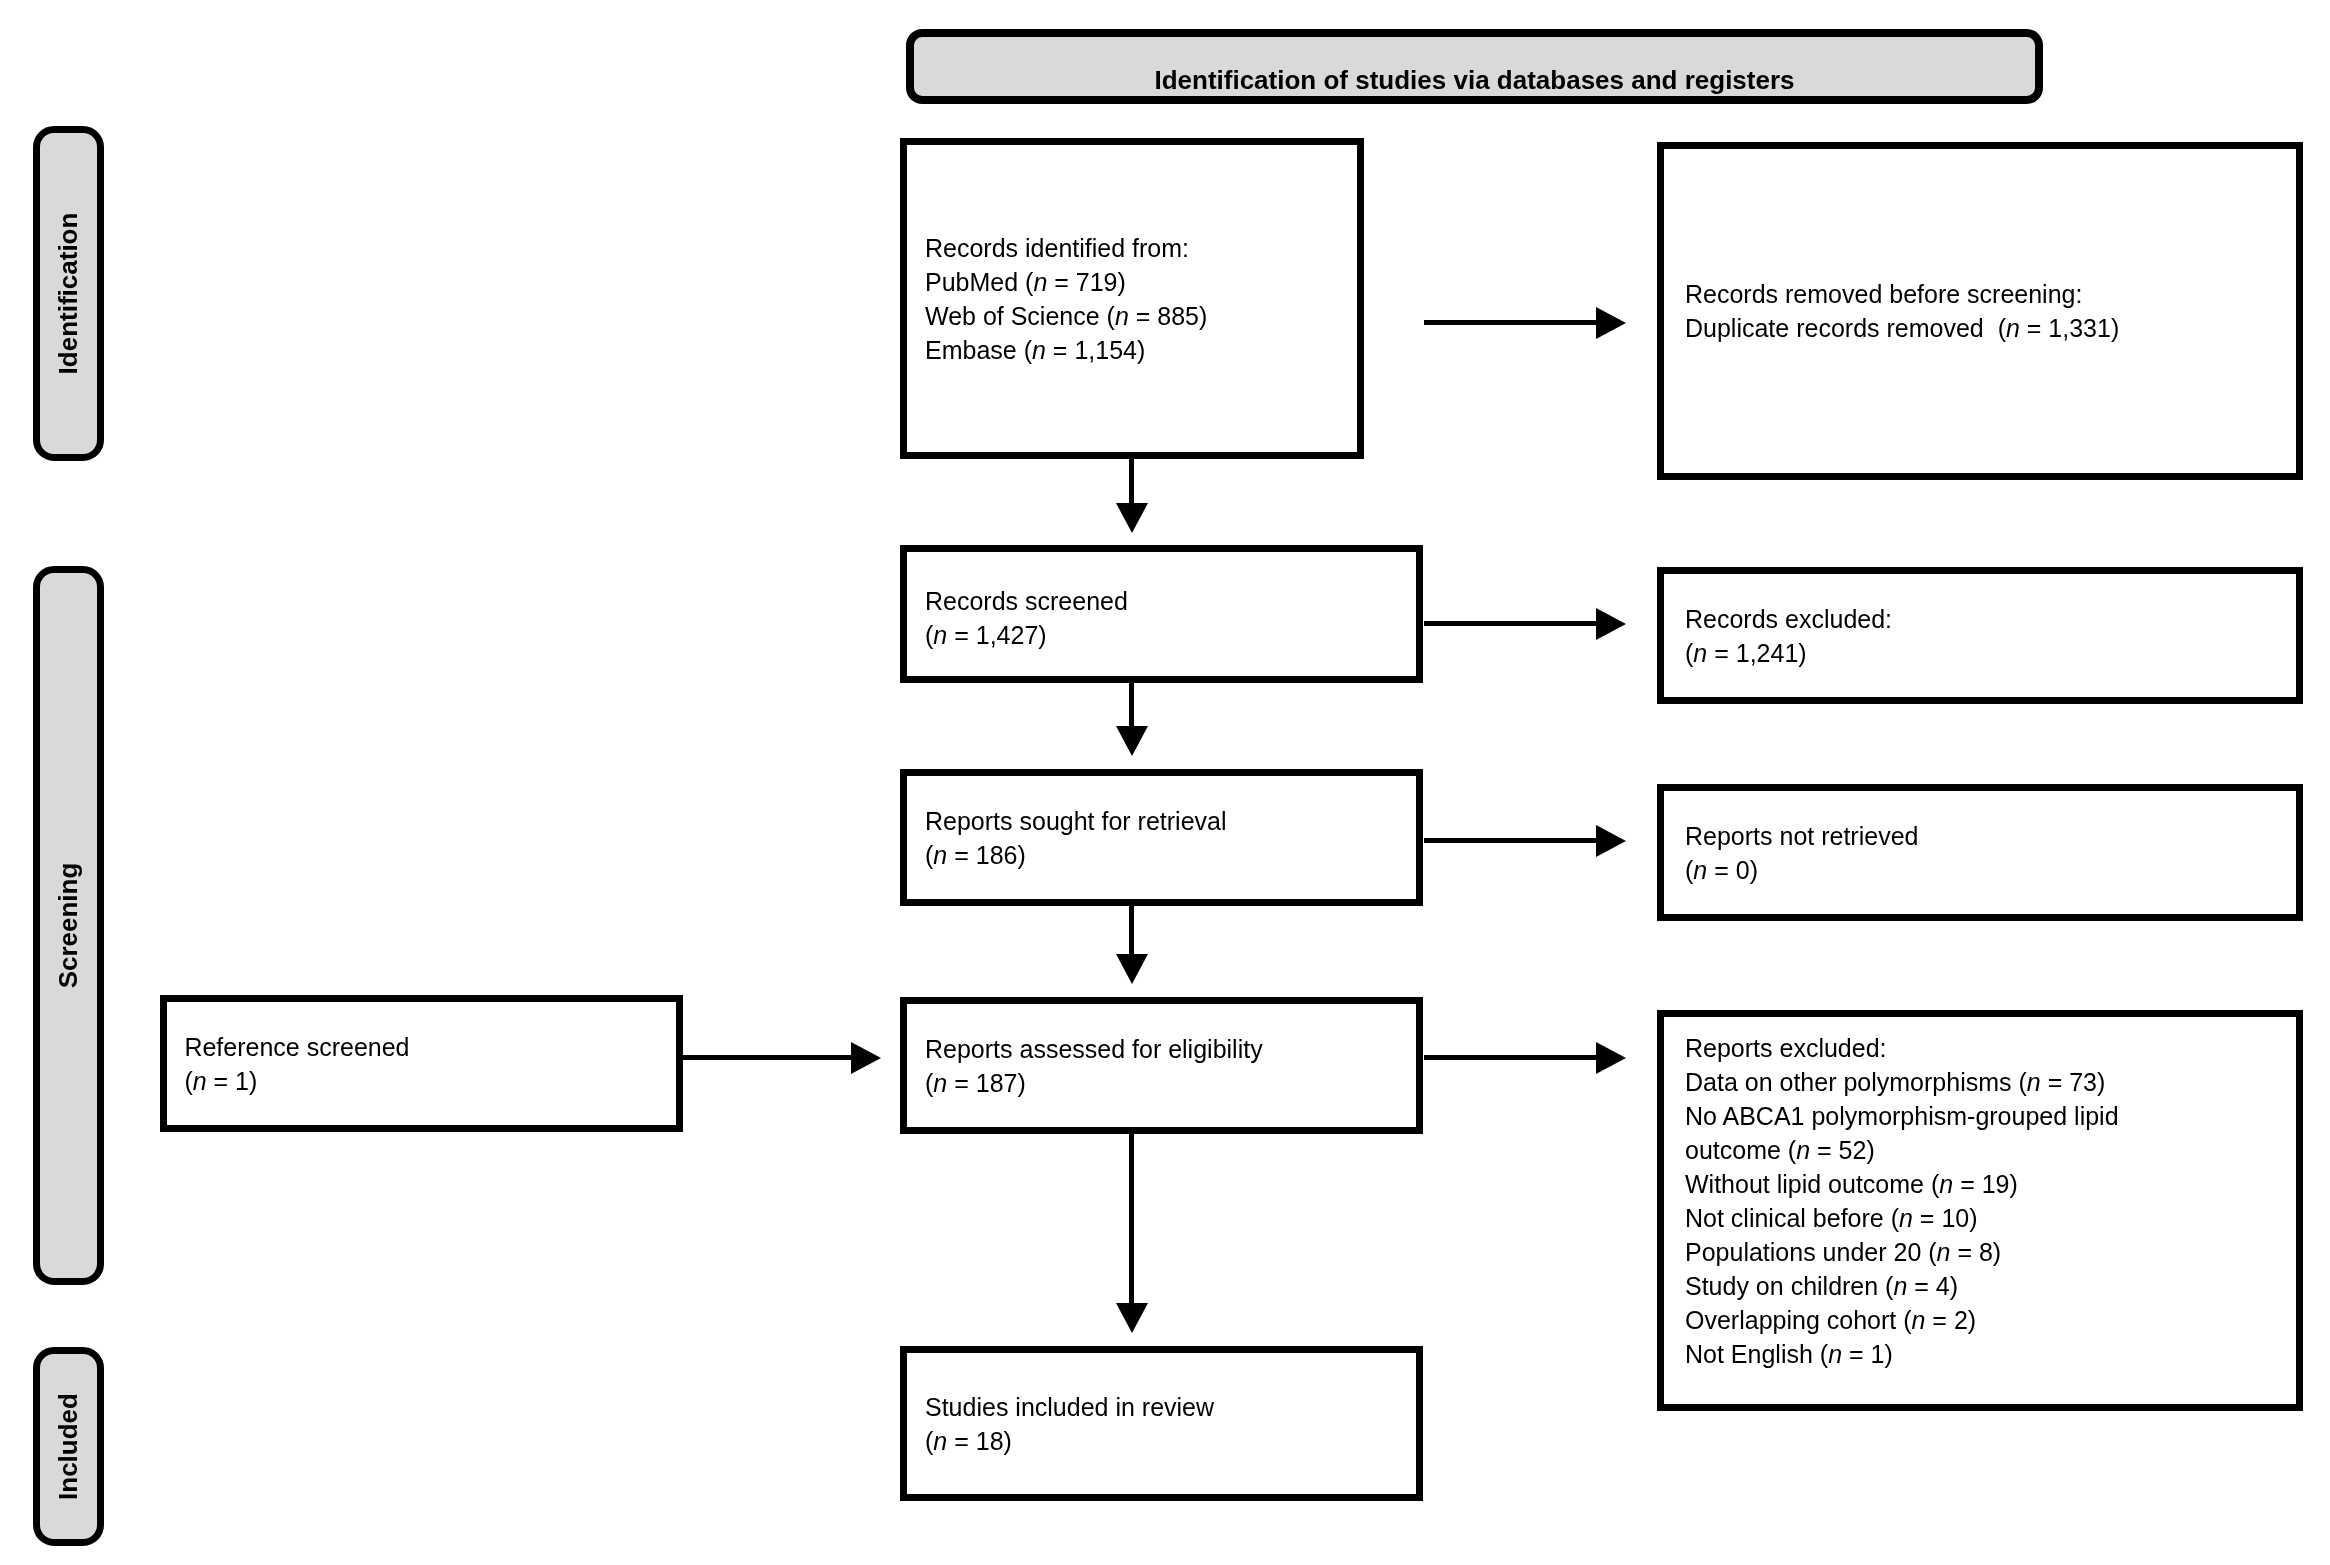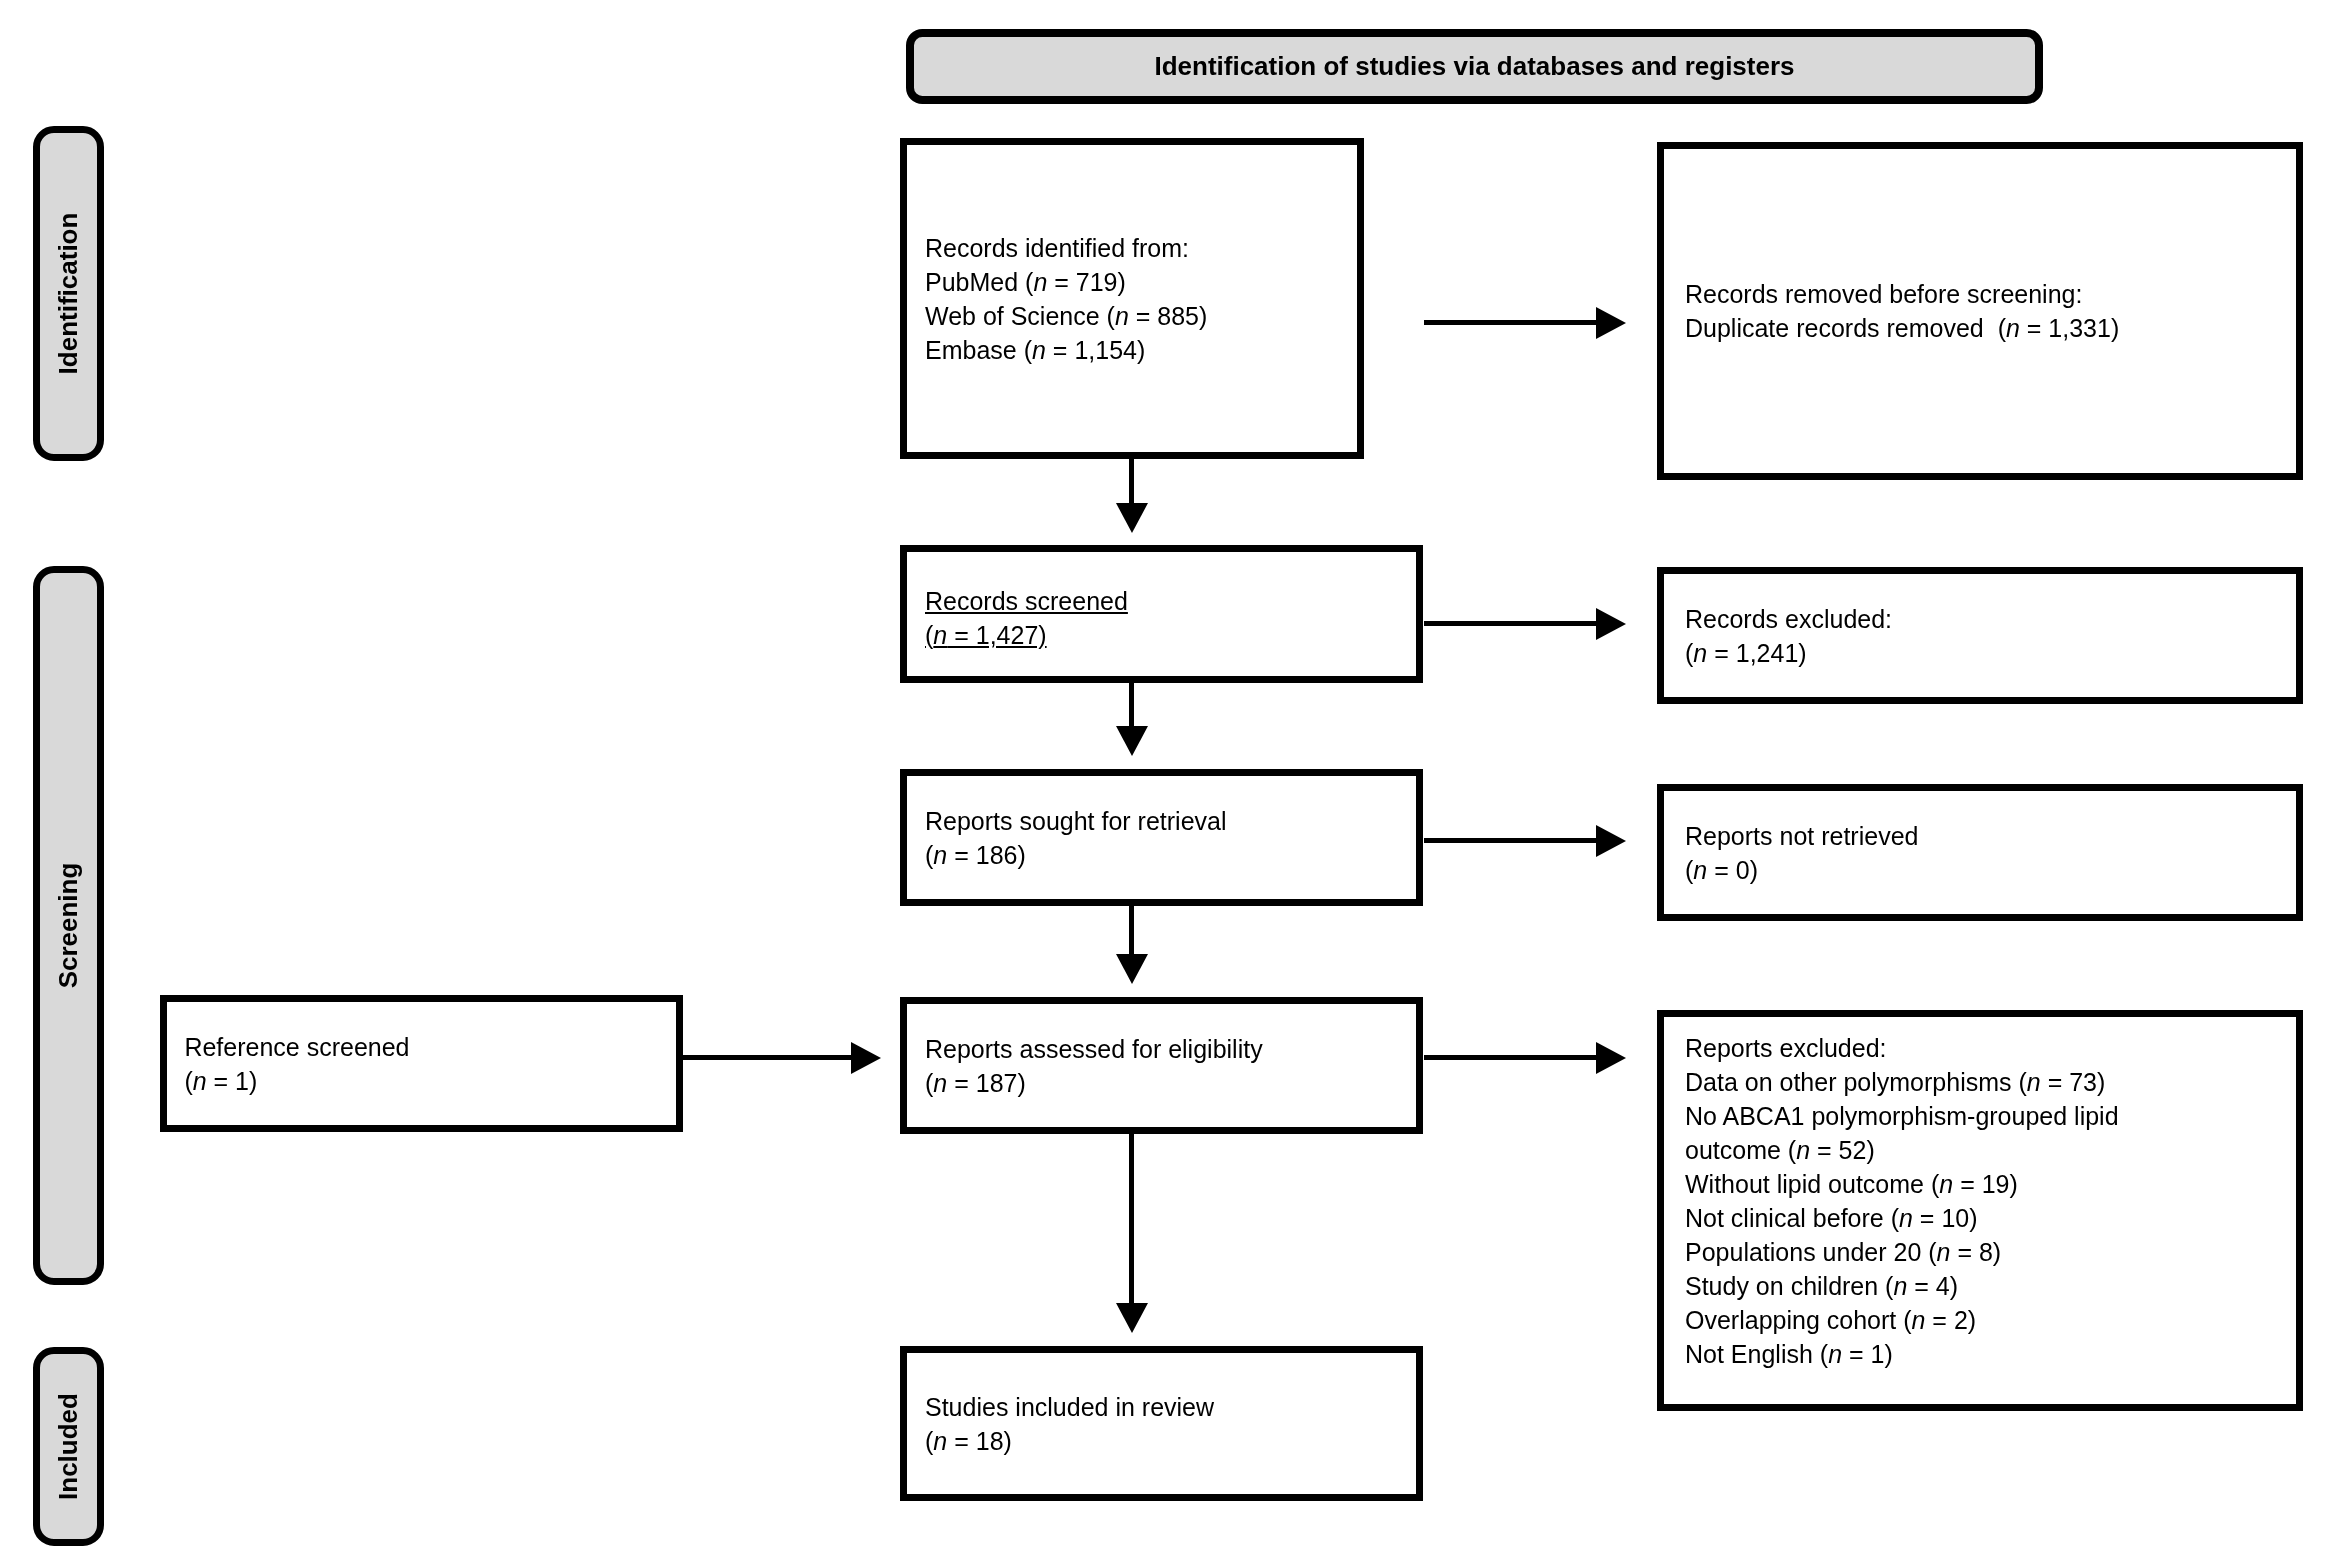--- a/index.html
+++ b/index.html
@@ -27,21 +27,21 @@
   .node .line { white-space: pre-wrap; }
   .it { font-style: italic; }
 
   .banner {
     position: absolute;
     box-sizing: border-box;
     background: #d9d9d9;
     border: 8.2px solid #000000;
     border-radius: 16.3px;
     display: flex;
-    align-items: center;
+    align-items: flex-end;
     justify-content: center;
     font-weight: bold;
     font-size: 26px;
   }
 
   .rail {
     position: absolute;
     box-sizing: border-box;
     background: #d9d9d9;
     border: 7px solid #000000;
@@ -74,21 +74,21 @@
   }
 
   
   #title-banner        { left: 906px; top: 29px;   width: 1137px; height: 75px; }
 
   #rail-identification { left: 33px;   top: 126px;  width: 71px;  height: 335px; }
   #rail-screening      { left: 33px;   top: 566px; width: 71px;  height: 719px; }
   #rail-included       { left: 33px;   top: 1347px; width: 71px;  height: 199px; }
 
   #box-records-identified   { left: 900px; top: 138px;  width: 464px;  height: 321px; padding: 0 22px 0 18px; }
-  #box-records-screened     { left: 900px; top: 545px; width: 523px;  height: 138px; padding: 8px 22px 0 18px; text-decoration: underline; }
+  #box-records-screened     { left: 900px; top: 545px; width: 523px;  height: 138px; padding: 8px 22px 0 18px; }
   #box-reports-sought       { left: 900px; top: 769px; width: 523px;  height: 137px; padding: 0 22px 0 18px; }
   #box-reports-assessed     { left: 900px; top: 997px; width: 523px;  height: 137px; padding: 0 22px 0 18px; }
   #box-studies-included     { left: 900px; top: 1346px; width: 523px;  height: 155px; padding: 0 22px 0 18px; }
   #box-reference-screened   { left: 160px;  top: 995px; width: 523px;  height: 137px; padding: 0 22px 0 17.4px; }
 
   #box-records-removed      { left: 1657px; top: 142px;  width: 646px; height: 338px; padding: 0 16.3px 0 21px; }
   #box-records-excluded     { left: 1657px; top: 550px; width: 646px; height: 137px; padding: 0 16.3px 0 21px; margin-top: 17px; }
   #box-reports-not-retrieved{ left: 1657px; top: 784px; width: 646px; height: 137px; padding: 0 16.3px 0 21px; }
   #box-reports-excluded     { left: 1657px; top: 1010px; width: 646px; height: 401px; padding: 14px 6px 0 21px; justify-content: flex-start; }
 

